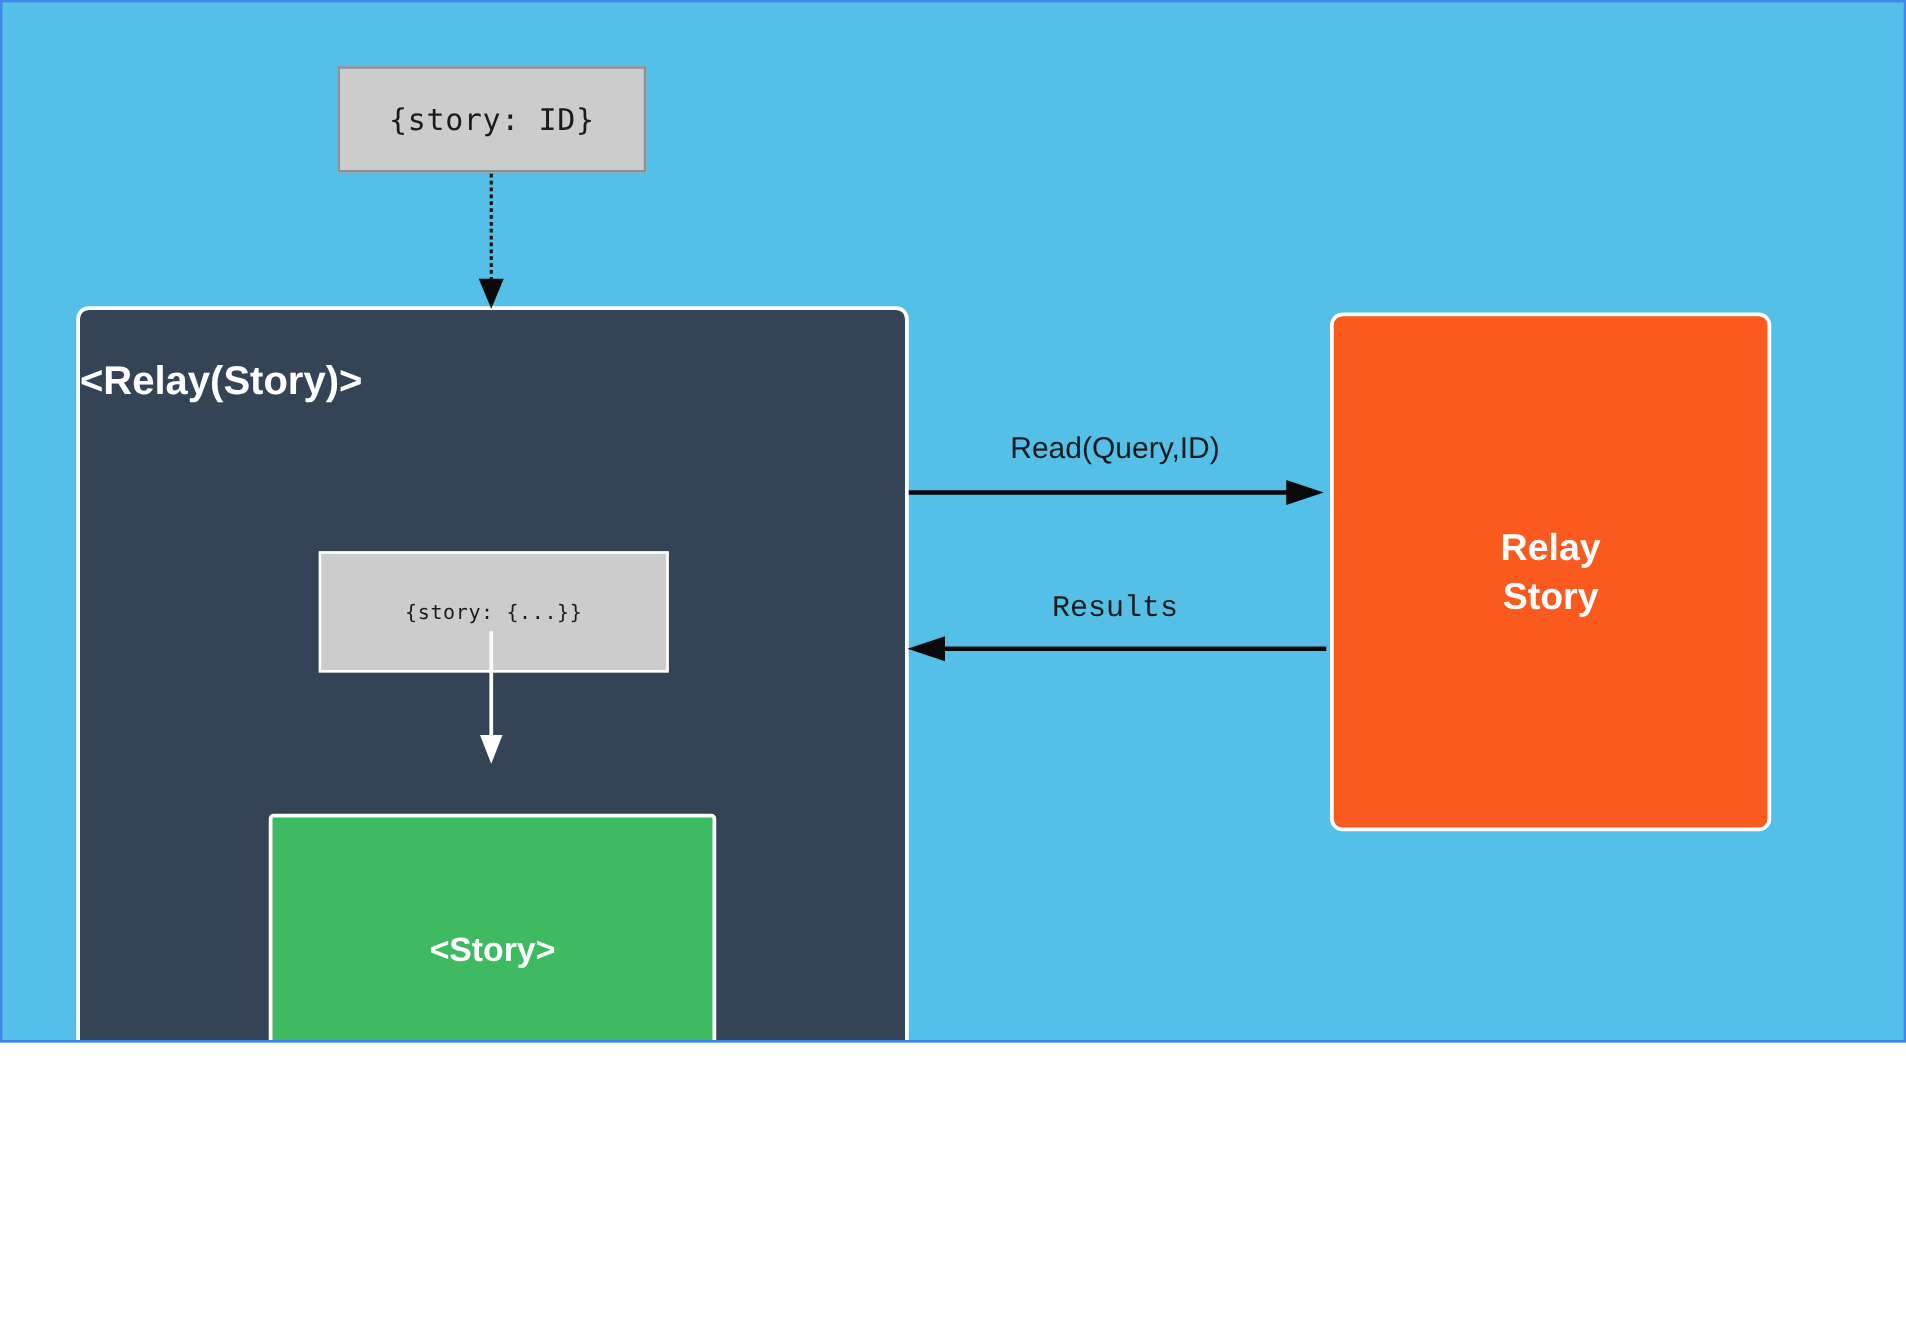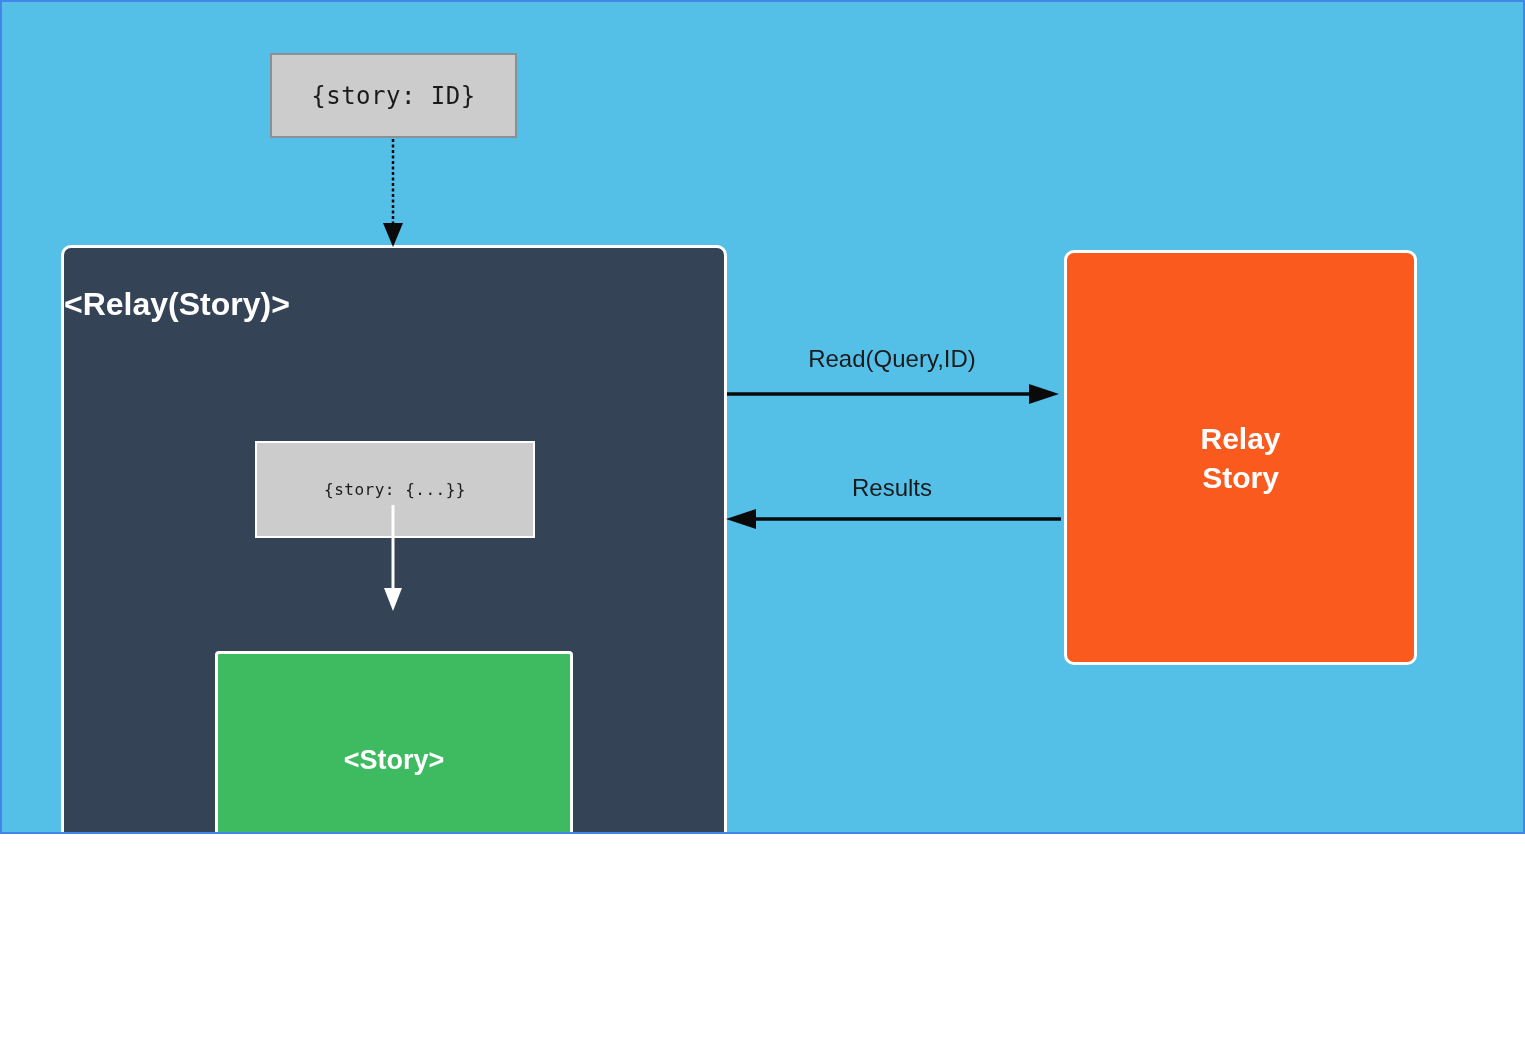--- a/index.html
+++ b/index.html
@@ -43,21 +43,21 @@
     left:1062px; top:248px; width:353px; height:415px;
     background:var(--orange); border:3px solid var(--white); border-radius:10px;
     color:var(--white); font-size:30px; font-weight:bold;
     flex-direction:column; line-height:39px; text-align:center;
   }
   .edge-label{
     position:absolute; width:320px; text-align:center;
     font-size:24px; color:var(--text-dark);
   }
   .read-label{left:730px; top:343px;}
-  .results-label{left:730px; top:472px;}
+  .results-label{left:730px; top:472px;font-family:Liberation Mono, monospace;}
 
   svg.arrows{position:absolute; left:0; top:0; width:1525px; height:1055px; pointer-events:none;}
   .black-line{stroke:var(--arrow); stroke-width:3.5;}
   .black-dashed{stroke:var(--arrow); stroke-width:2.5; stroke-dasharray:3 2.5;}
   .black-fill{fill:var(--arrow);}
   .white-line{stroke:var(--white); stroke-width:3;}
   .white-fill{fill:var(--white);}
 </style>
 </head>
 <body>

